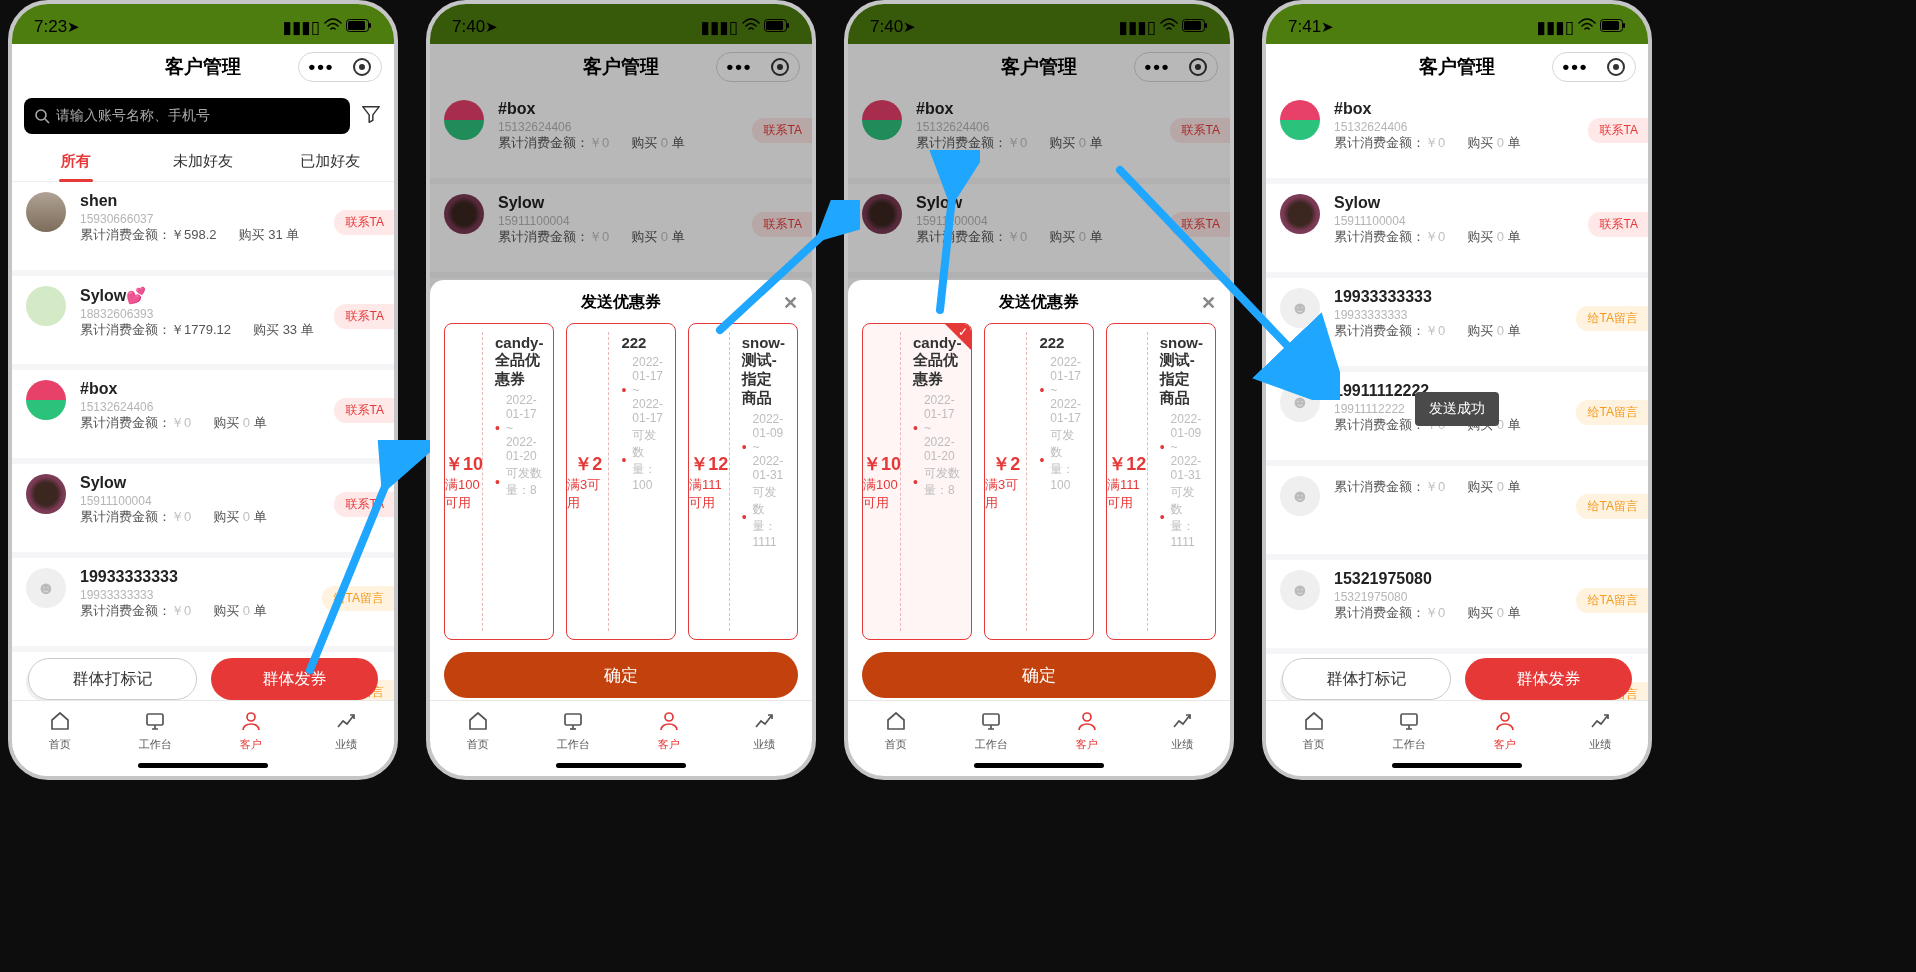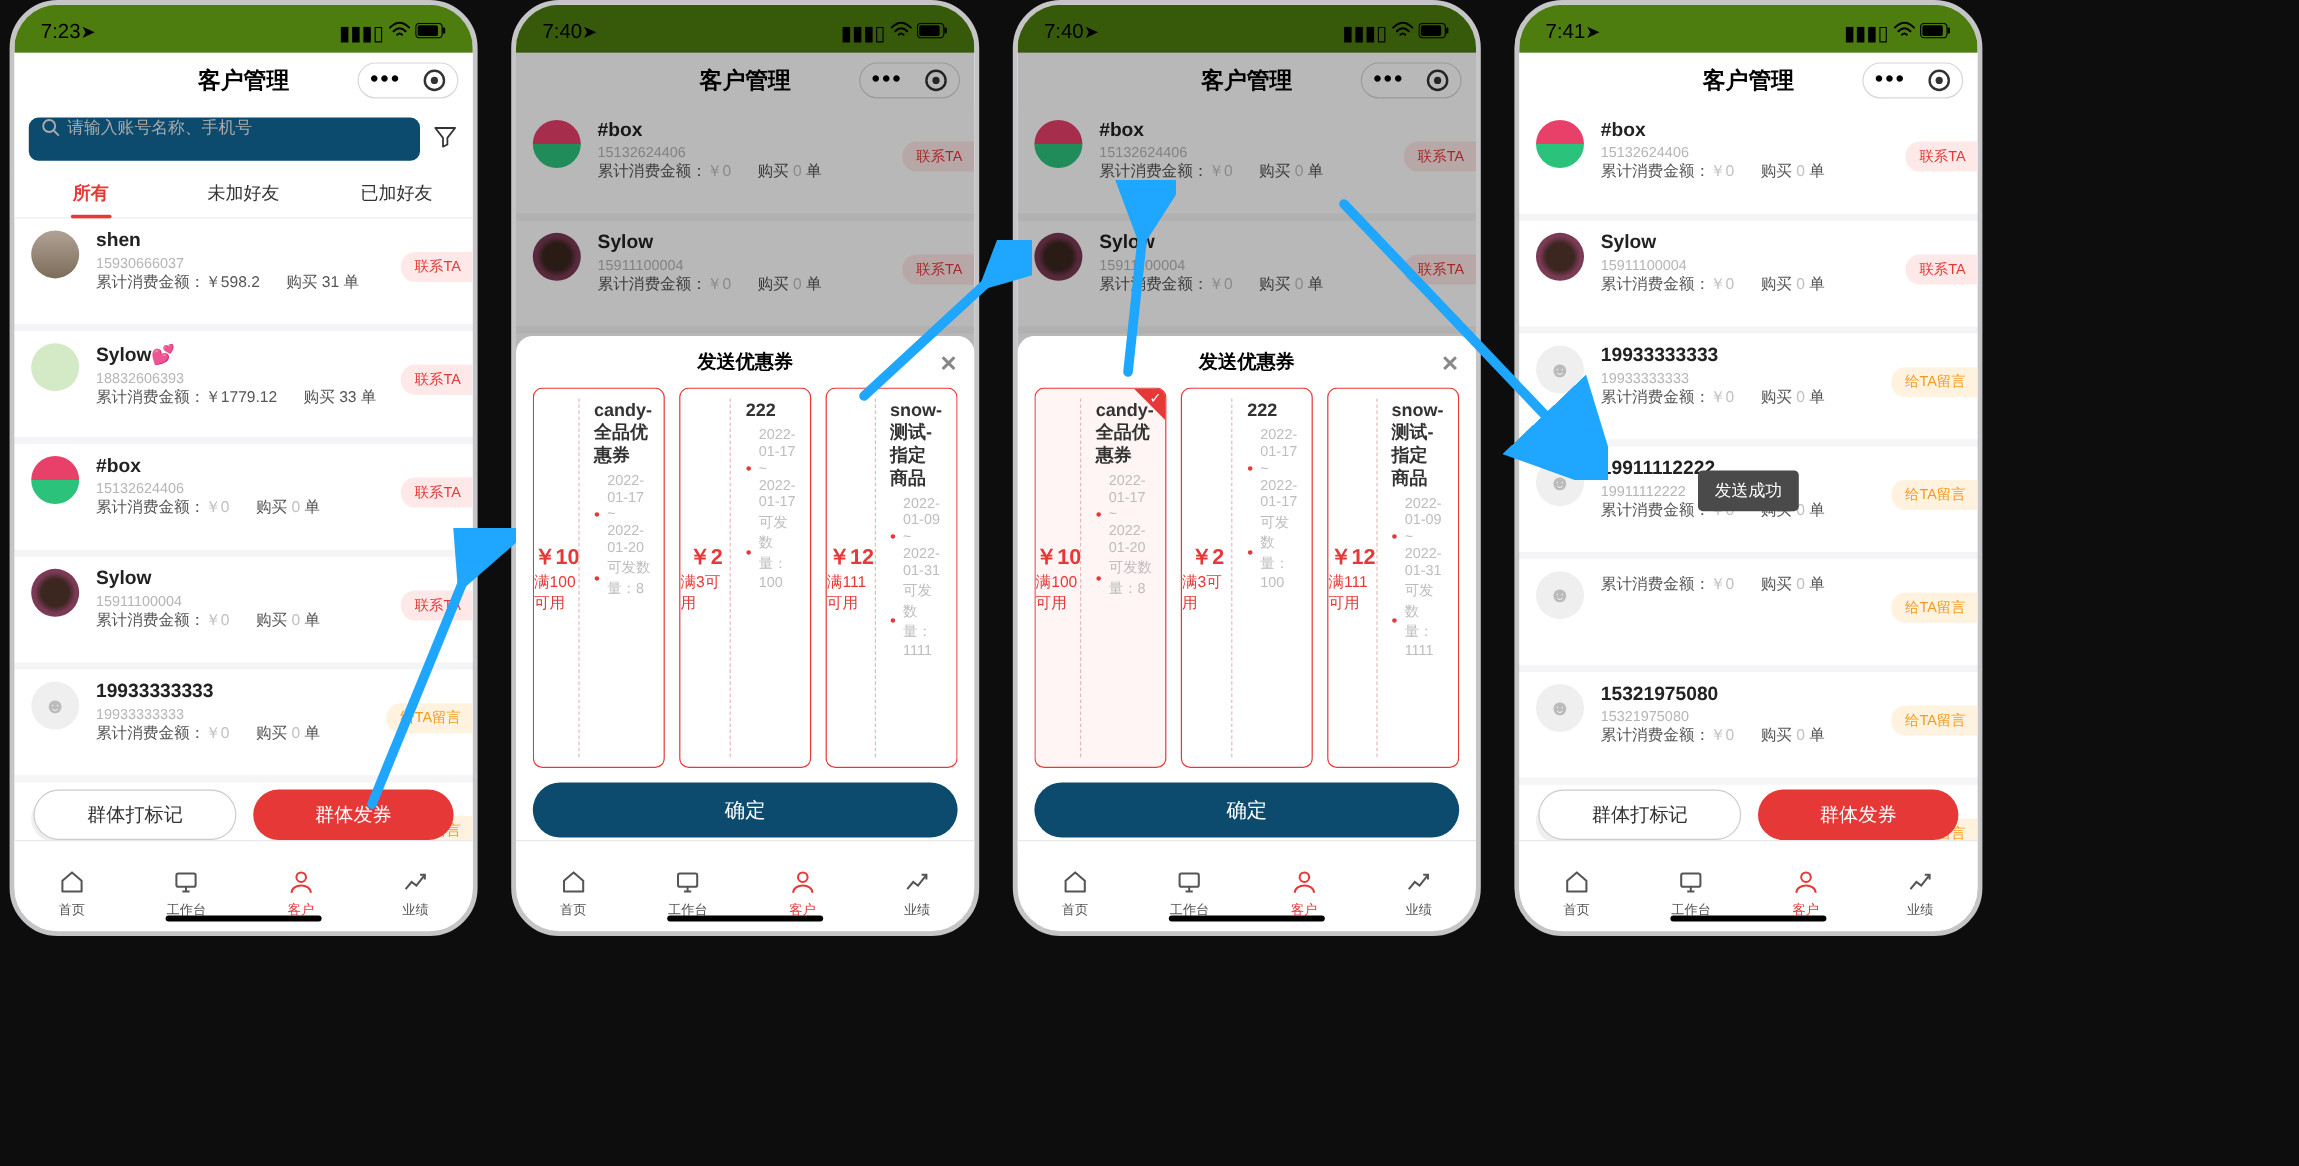--- a/index.html
+++ b/index.html
@@ -70,25 +70,25 @@
 
   .searchrow {
     display:flex;
     padding:8px 12px;
     gap:10px;
     background:#fff;
     align-items:center;
   }
   .searchbox {
     flex:1;
-    background:#0c4a6e;
+    background:#000000;
     border-radius:8px;
     height:36px;
     display:flex;
-    align-items:flex-start;
+    align-items:center;
     padding:0 10px;
     color:#aaa;
     font-size:14px;
   }
   .searchbox svg { margin-right:6px; }
   .funnel { width:22px; height:22px; }
 
   .tabs {
     display:flex;
     background:#fff;
@@ -174,21 +174,21 @@
     background:#fff;
     border-top:1px solid #e8e8e8;
     display:flex;
   }
   .titem {
     flex:1;
     display:flex;
     flex-direction:column;
     align-items:center;
     justify-content:flex-start;
-    padding-top:22px;
+    padding-top:8px;
     font-size:11px;
     color:#555;
     gap:4px;
   }
   .titem.active { color:#e73838; }
   .titem svg { width:24px; height:24px; }
   .homebar {
     position:absolute;
     bottom:8px;
     left:50%;
@@ -278,21 +278,21 @@
     content:"✓";
     position:absolute;
     right:3px; top:-25px;
     color:#fff;
     font-size:12px;
   }
   .confirm-btn {
     margin-top:12px;
     height:46px;
     border-radius:24px;
-    background:#0c4a6e;
+    background:#c2410c;
     color:#fff;
     font-size:17px;
     display:flex;
     align-items:center;
     justify-content:center;
   }
 
   .toast {
     position:absolute;
     left:50%;

